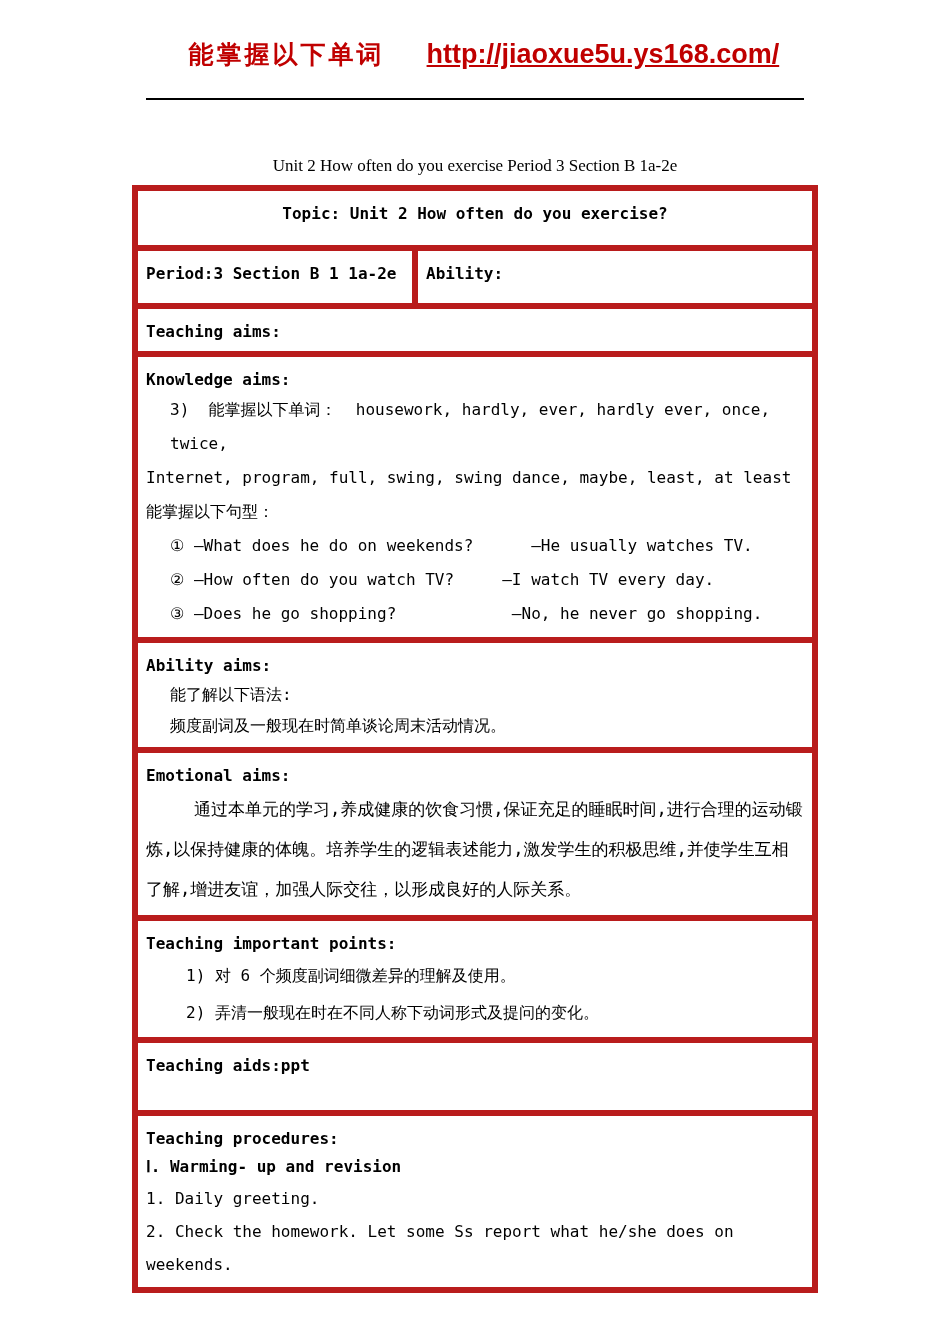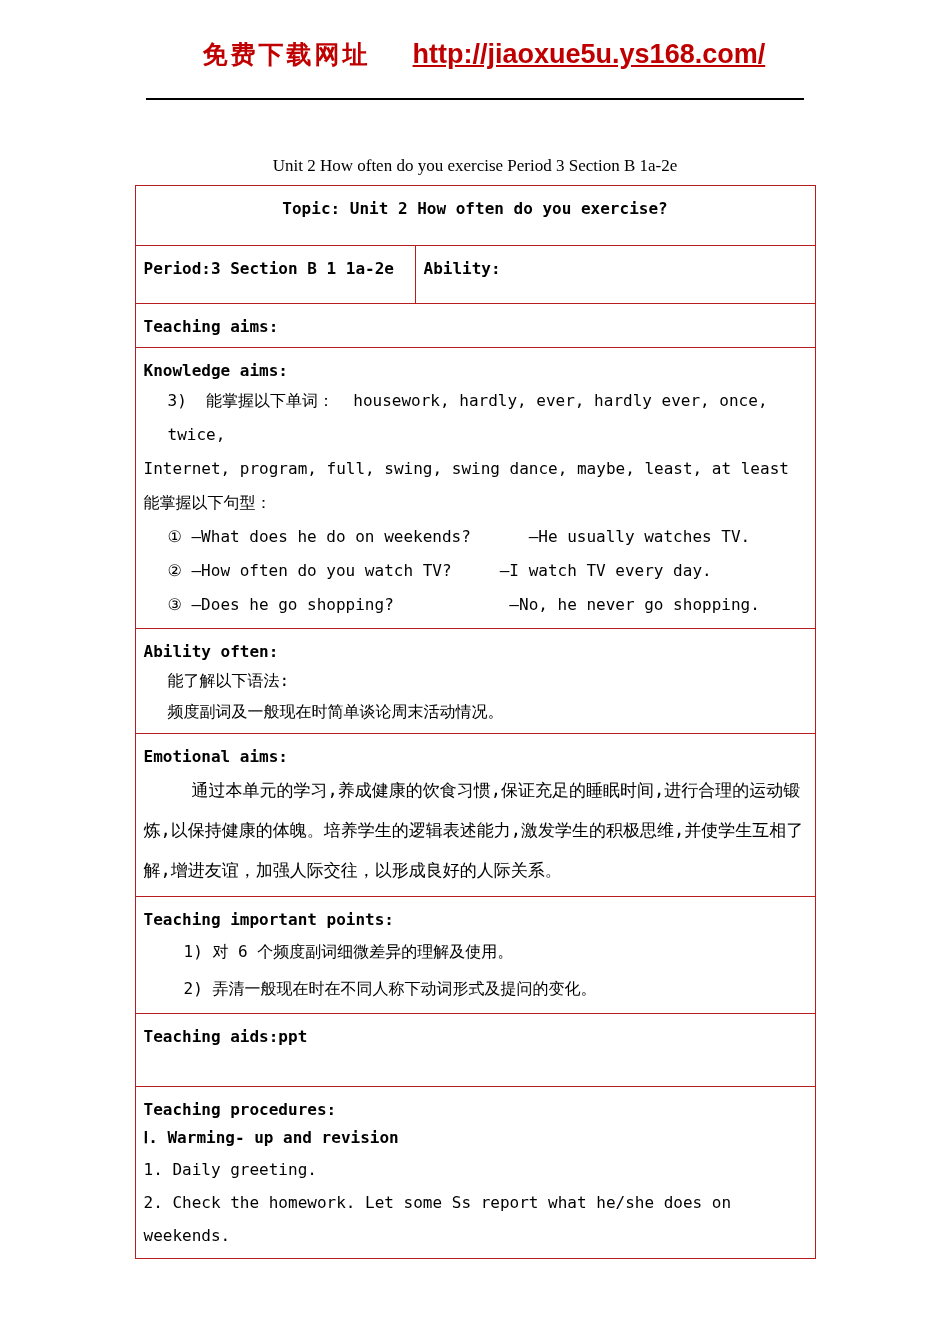--- a/index.html
+++ b/index.html
@@ -39,21 +39,21 @@
     font-size: 17px;
   }
   
   table.lesson {
     width: 680px;
     margin: 9px auto 0;
     border-collapse: collapse;
     table-layout: fixed;
   }
   table.lesson td {
-    border: 1px solid #b91c1c;
+    border: 6px solid #b91c1c;
     vertical-align: top;
     padding: 10px 8px 6px 8px;
     font-size: 16px;
     line-height: 26px;
   }
   td.topic-cell { height: 60px; text-align: center; font-weight: bold; font-size: 17px; padding-top: 12px; }
   td.period-cell { height: 58px; font-weight: bold; font-size: 17px; padding-left: 32px; padding-top: 12px; }
   td.provider-cell { font-weight: bold; font-size: 17px; padding-left: 9px; padding-top: 12px; }
   td.aims-cell { height: 44px; font-weight: bold; }
   td.knowledge-cell { height: 253px; }
@@ -72,21 +72,21 @@
   .dif-item { line-height: 37px; padding-left: 22px; white-space: pre-wrap; }
   .proc-step-heading { font-weight: bold; line-height: 30px; }
   .proc-item { line-height: 33px; white-space: pre-wrap; }
 </style>
 </head>
 <body>
 
 <div class="page">
 
   <div class="site-header">
-    <span class="hdr-label">免费下载网址</span><span class="hdr-url">http://jiaoxue5u.ys168.com/</span>
+    <span class="hdr-label">能掌握以下单词</span><span class="hdr-url">http://jiaoxue5u.ys168.com/</span>
   </div>
 
   <div class="header-divider"></div>
 
   <div class="doc-title">Unit 2 How often do you exercise Period 3 Section B 1a-2e</div>
 
   <table class="lesson">
     <colgroup>
       <col style="width:280px">
       <col style="width:400px">
@@ -108,21 +108,21 @@
           <div class="k-line indent24">3)  能掌握以下单词：  housework, hardly, ever, hardly ever, once, twice,</div>
           <div class="k-line">Internet, program, full, swing, swing dance, maybe, least, at least</div>
           <div class="k-line">能掌握以下句型：</div>
           <div class="k-line indent24">① —What does he do on weekends?      —He usually watches TV.</div>
           <div class="k-line indent24">② —How often do you watch TV?     —I watch TV every day.</div>
           <div class="k-line indent24">③ —Does he go shopping?            —No, he never go shopping.</div>
         </td>
       </tr>
       <tr>
         <td colspan="2" class="ability-cell">
-          <div class="cell-heading">Ability often:</div>
+          <div class="cell-heading">Ability aims:</div>
           <div class="a-line">能了解以下语法:</div>
           <div class="a-line">频度副词及一般现在时简单谈论周末活动情况。</div>
         </td>
       </tr>
       <tr>
         <td colspan="2" class="emotional-cell">
           <div class="cell-heading">Emotional aims:</div>
           <div class="emo-paragraph">通过本单元的学习,养成健康的饮食习惯,保证充足的睡眠时间,进行合理的运动锻炼,以保持健康的体魄。培养学生的逻辑表述能力,激发学生的积极思维,并使学生互相了解,增进友谊，加强人际交往，以形成良好的人际关系。</div>
         </td>
       </tr>

